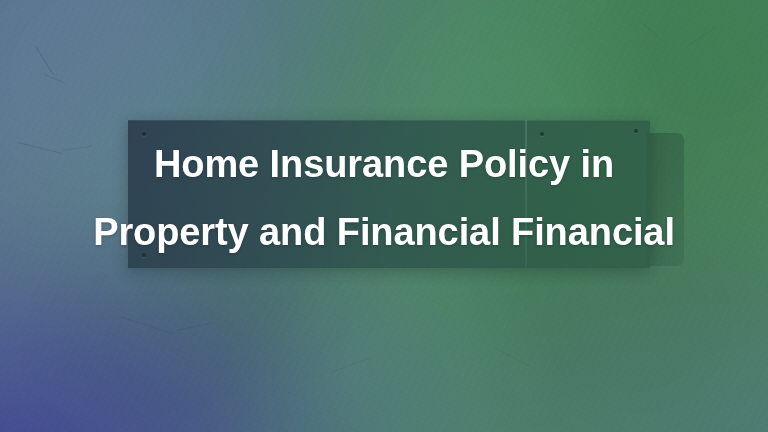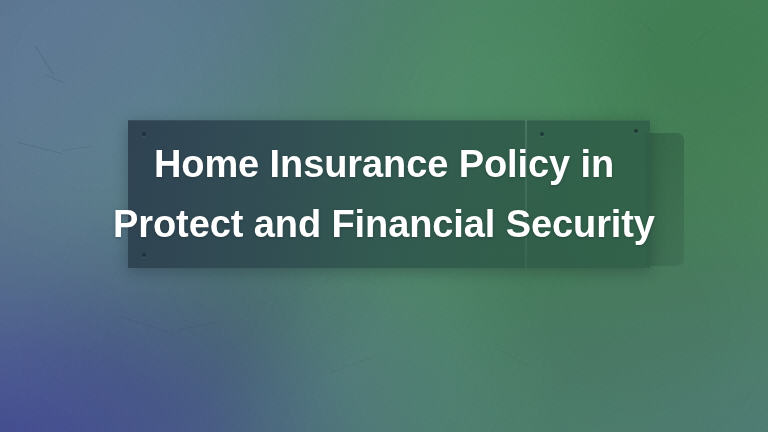--- a/index.html
+++ b/index.html
@@ -170,21 +170,21 @@
 
   
   .title-wrap {
     position: absolute;
     left: 0;
     right: 0;
     top: 136px;
     display: flex;
     flex-direction: column;
     align-items: center;
-    gap: 4px;
+    gap: 12px;
   }
   .title-line {
     font-size: 38px;
     line-height: 56px;
     font-weight: bold;
     color: #ffffff;
     letter-spacing: -0.1px;
     white-space: nowrap;
     text-shadow: 0 1px 3px rgba(18,28,36,0.34);
   }
@@ -220,16 +220,16 @@
     <div class="screw" style="left:14px;  top:12px;"></div>
     <div class="screw" style="left:14px;  top:133px;"></div>
     <div class="screw" style="left:412px; top:12px;"></div>
     <div class="screw" style="left:506px; top:9px;"></div>
   </div>
 
   <div class="wall-vignette"></div>
 
   <div class="title-wrap">
     <div class="title-line">Home Insurance Policy in</div>
-    <div class="title-line">Protect and Financial Security</div>
+    <div class="title-line">Property and Financial Financial</div>
   </div>
 
 </div>
 
 </body></html>

